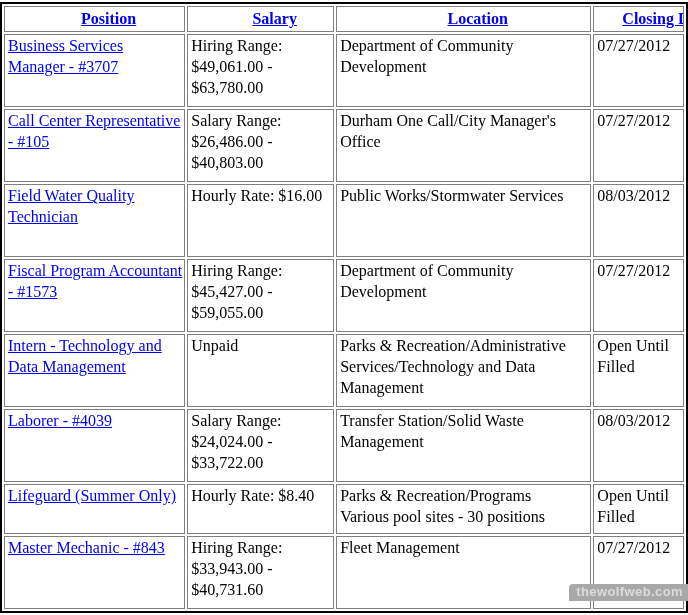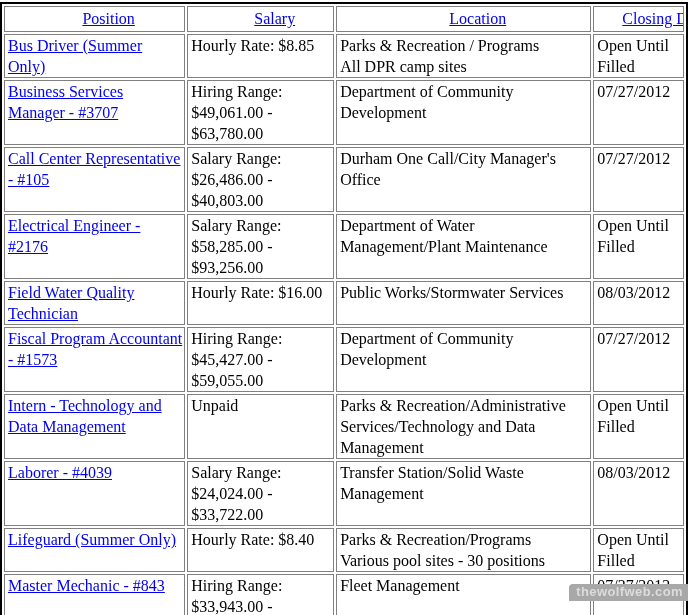--- a/index.html
+++ b/index.html
@@ -42,21 +42,21 @@
     font-weight: bold;
   }
   th a { white-space: nowrap; }
   td {
     vertical-align: top;
     padding: 0 2px 0 3px;
     line-height: 21px;
     white-space: pre-line;
   }
   a { color: var(--link); text-decoration: underline; cursor: pointer; }
-  th a { font-weight: normal; margin-left: 28px; }
+  th a { font-weight: bold; margin-left: 28px; }
 
   .col-position { width: 174px; }
   .col-salary   { width: 141px; }
   .col-location { width: 245px; }
   .col-closing  { width: 87px; }
 
   thead tr { height: 26px; }
   tbody tr:nth-child(1)  { height: 43px; }
   tbody tr:nth-child(2)  { height: 64px; }
   tbody tr:nth-child(3)  { height: 64px; }
@@ -88,43 +88,30 @@
   <thead>
     <tr>
         <th class="col-position"><a href="#">Position</a></th>
         <th class="col-salary"><a href="#">Salary</a></th>
         <th class="col-location"><a href="#">Location</a></th>
         <th class="col-closing"><a href="#">Closing Date</a></th>
       </tr>
   </thead>
   <tbody>
       <tr>
-        <td class="col-position"><a href="#">Bus Driver (Summer Only)</a></td>
-        <td class="col-salary">Hourly Rate: $8.85</td>
-        <td class="col-location">Parks &amp; Recreation / Programs
-All DPR camp sites</td>
-        <td class="col-closing">Open Until Filled</td>
-      </tr>
-      <tr>
         <td class="col-position"><a href="#">Business Services Manager - #3707</a></td>
         <td class="col-salary">Hiring Range: $49,061.00 - $63,780.00</td>
         <td class="col-location">Department of Community Development</td>
         <td class="col-closing">07/27/2012</td>
       </tr>
       <tr>
         <td class="col-position"><a href="#">Call Center Representative - #105</a></td>
         <td class="col-salary">Salary Range: $26,486.00 - $40,803.00</td>
         <td class="col-location">Durham One Call/City Manager's Office</td>
         <td class="col-closing">07/27/2012</td>
-      </tr>
-      <tr>
-        <td class="col-position"><a href="#">Electrical Engineer - #2176</a></td>
-        <td class="col-salary">Salary Range: $58,285.00 - $93,256.00</td>
-        <td class="col-location">Department of Water Management/Plant Maintenance</td>
-        <td class="col-closing">Open Until Filled</td>
       </tr>
       <tr>
         <td class="col-position"><a href="#">Field Water Quality Technician</a></td>
         <td class="col-salary">Hourly Rate: $16.00</td>
         <td class="col-location">Public Works/Stormwater Services</td>
         <td class="col-closing">08/03/2012</td>
       </tr>
       <tr>
         <td class="col-position"><a href="#">Fiscal Program Accountant - #1573</a></td>
         <td class="col-salary">Hiring Range: $45,427.00 - $59,055.00</td>

